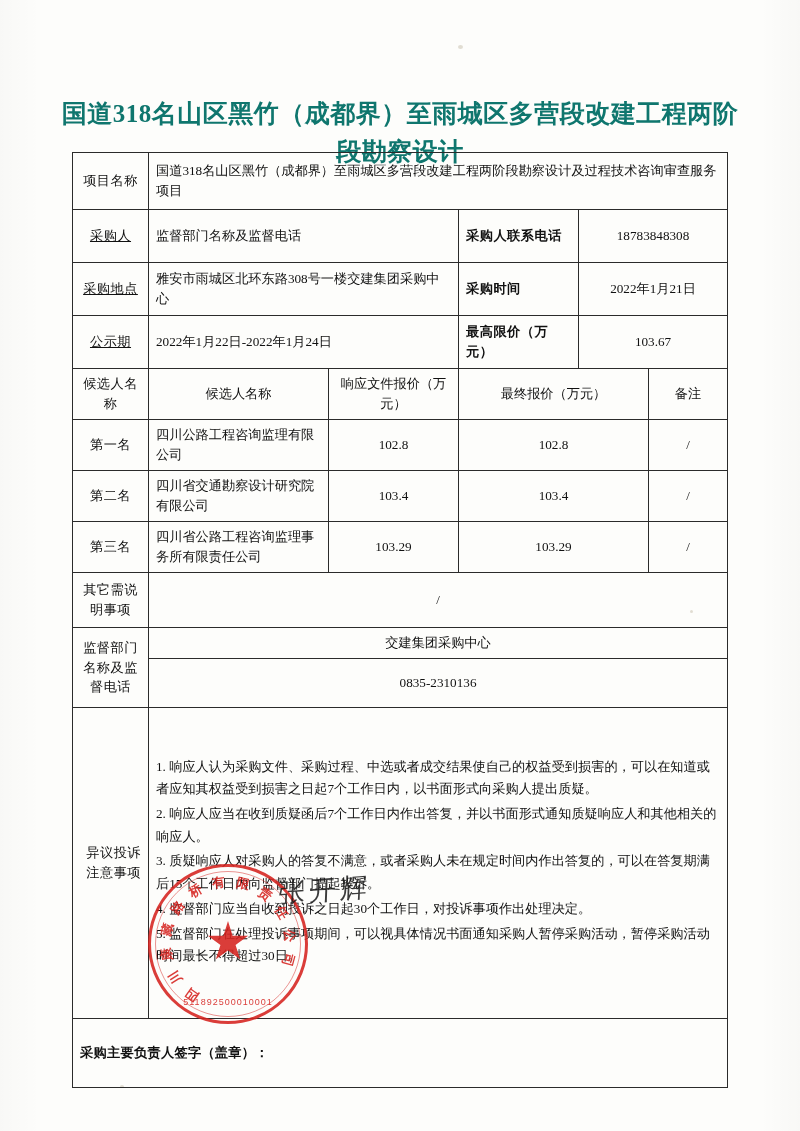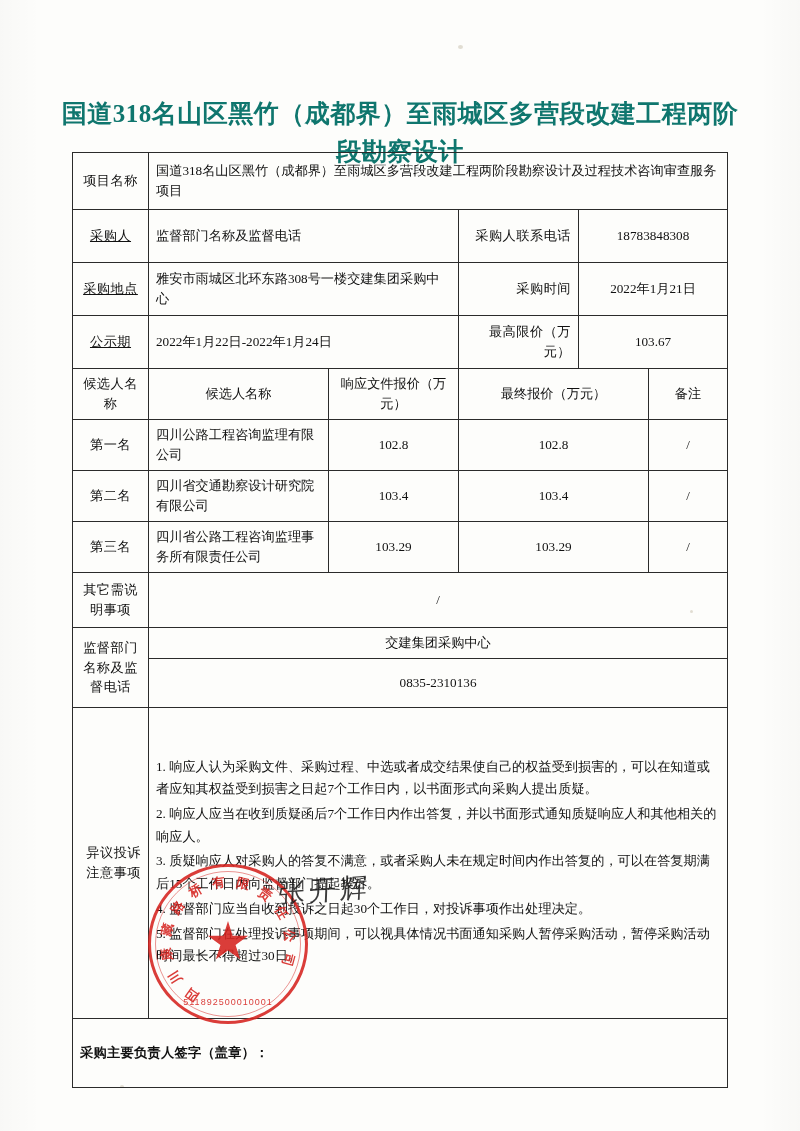--- a/index.html
+++ b/index.html
@@ -68,22 +68,23 @@
     vertical-align: middle;
     color: #111;
   }
   .lbl {
     text-align: center;
     width: 72px;
     letter-spacing: 0.5px;
     margin-left: 36px;
   }
   .lbl-wide {
-    text-align: right;
+    text-align: left;
     letter-spacing: 0.5px;
+    font-weight: bold;
   }
   .ctr { text-align: center; }
   .lft { text-align: left; }
   .tall { height: 42px; text-decoration: underline; }
 
   .notes-cell {
     height: 300px;
     vertical-align: middle;
     padding: 10px 12px;
   }

